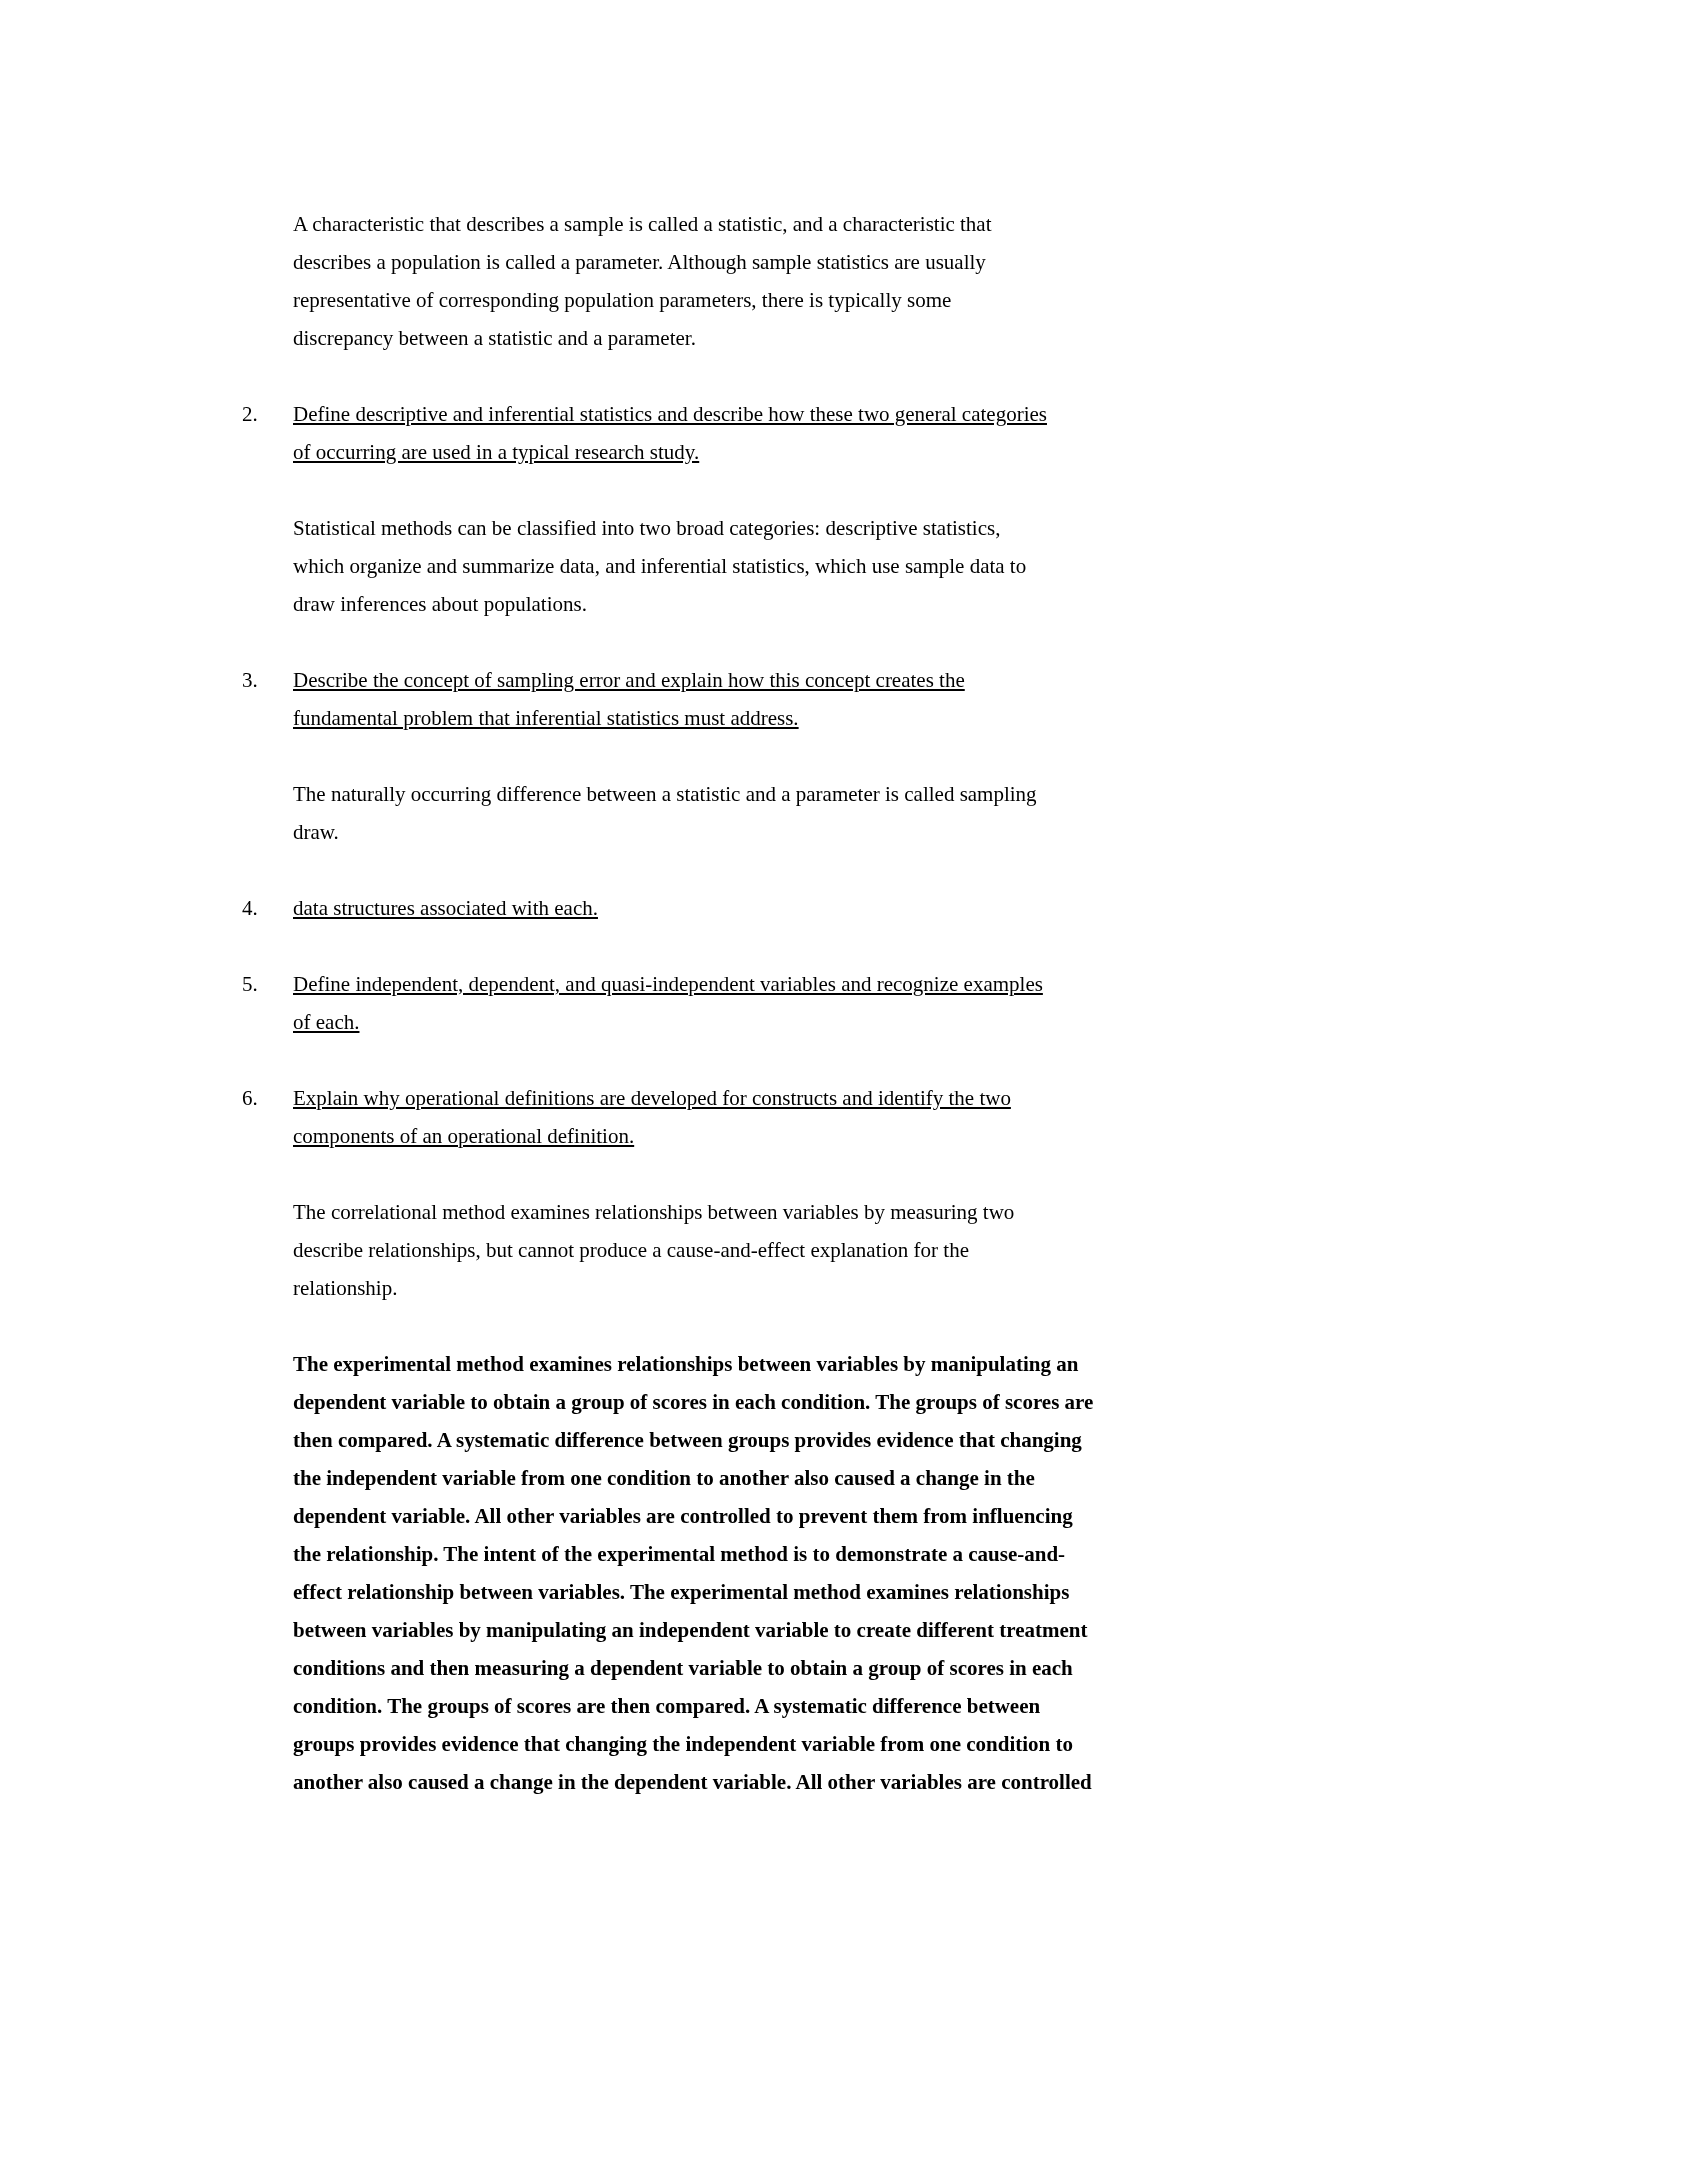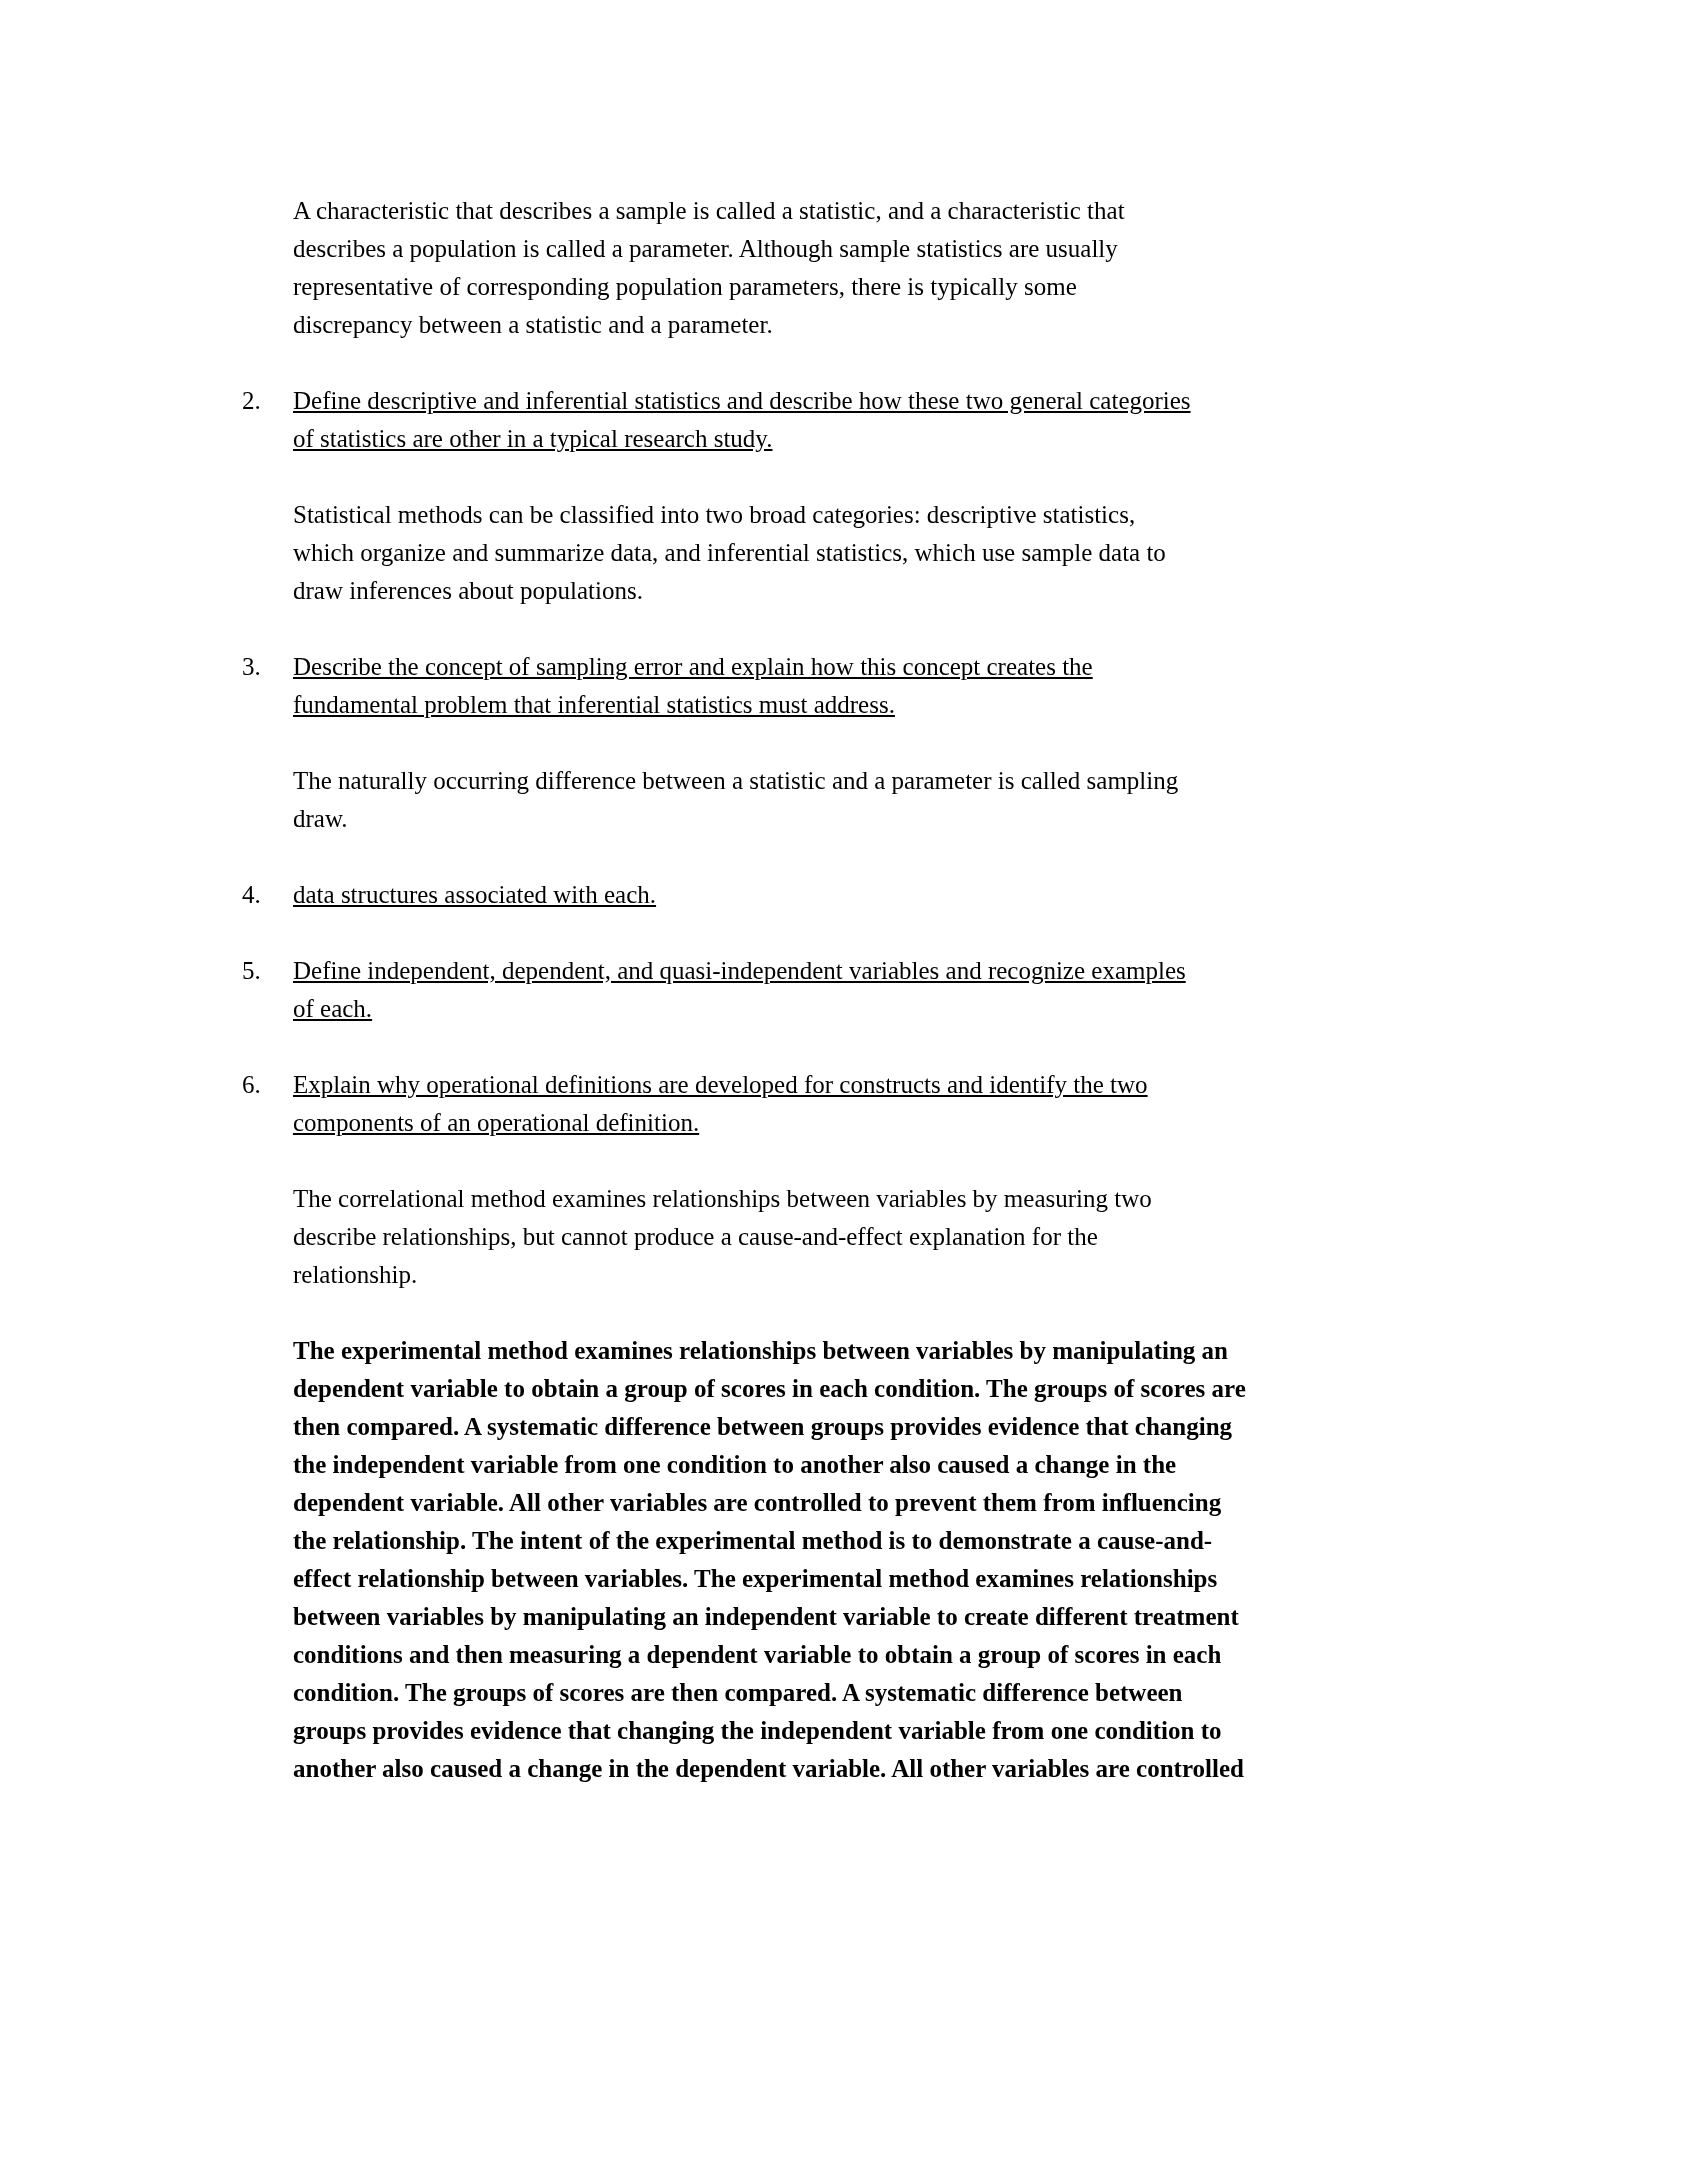--- a/index.html
+++ b/index.html
@@ -19,23 +19,23 @@
       position: absolute;
       left: 0;
       top: 0;
       width: 1683px;
       height: 2178px;
       background: #ffffff;
     }
     .content {
       position: absolute;
       left: 293px;
-      top: 192px;
+      top: 205px;
       width: 1198px;
-      font-size: 25px;
+      font-size: 21px;
       line-height: 38px;
     }
     .para {
       margin: 0 0 38px 0;
       white-space: nowrap;
     }
     .para .line {
       display: block;
     }
     .item {
@@ -66,21 +66,21 @@
     <p class="para">
       <span class="line">A characteristic that describes a sample is called a statistic, and a characteristic that</span>
       <span class="line">describes a population is called a parameter. Although sample statistics are usually</span>
       <span class="line">representative of corresponding population parameters, there is typically some</span>
       <span class="line">discrepancy between a statistic and a parameter.</span>
     </p>
 
     <div class="item">
       <span class="num">2.</span>
       <span class="line">Define descriptive and inferential statistics and describe how these two general categories</span>
-      <span class="line">of statistics are other in a typical research study.</span>
+      <span class="line">of occurring are used in a typical research study.</span>
     </div>
 
     <p class="para">
       <span class="line">Statistical methods can be classified into two broad categories: descriptive statistics,</span>
       <span class="line">which organize and summarize data, and inferential statistics, which use sample data to</span>
       <span class="line">draw inferences about populations.</span>
     </p>
 
     <div class="item">
       <span class="num">3.</span>

